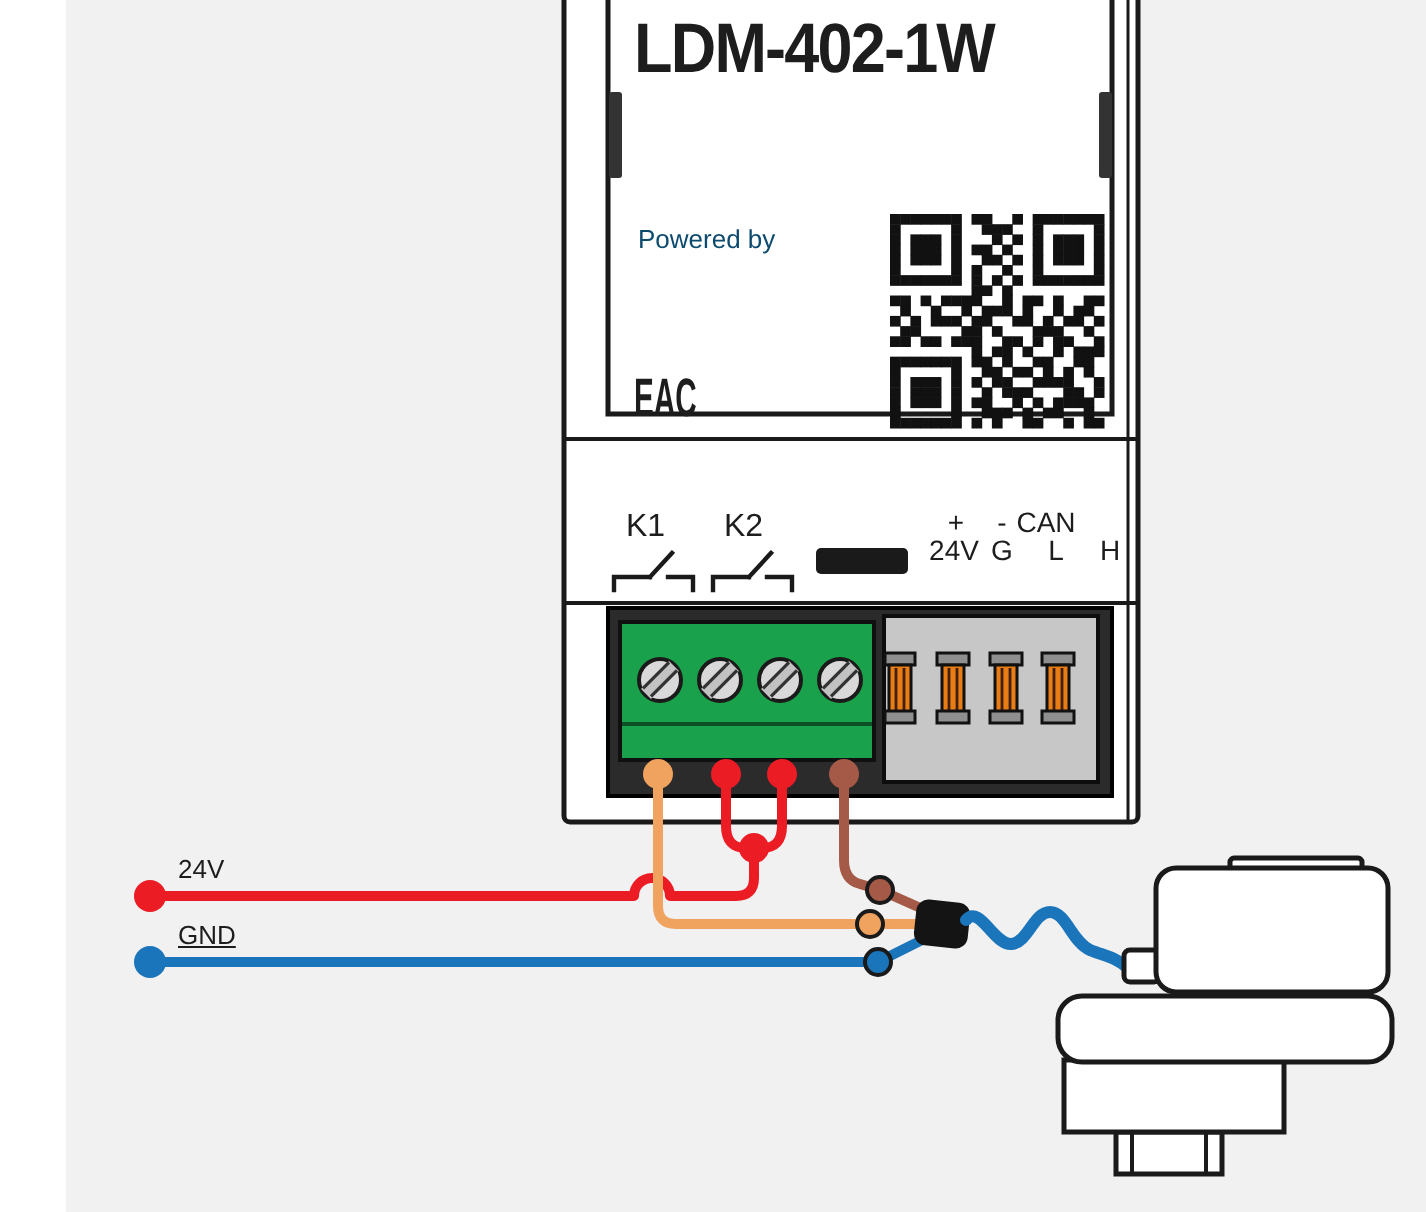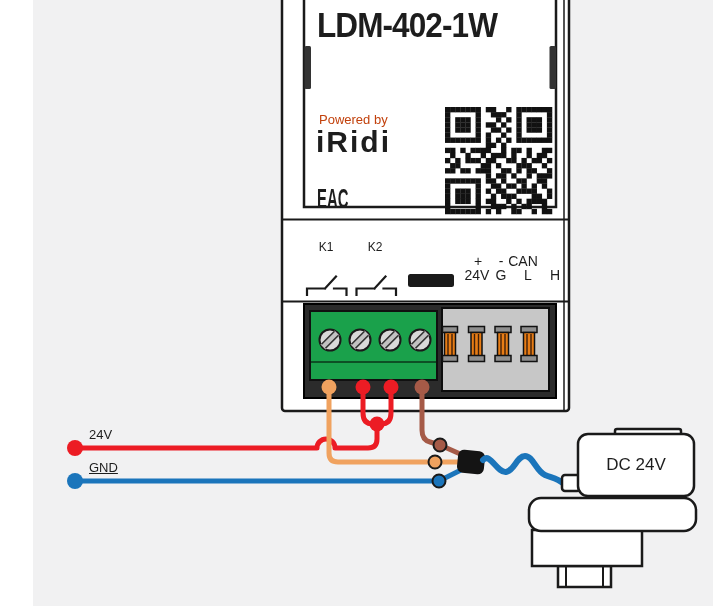--- a/index.html
+++ b/index.html
@@ -8,25 +8,25 @@
     --clamp-orange:#e87d15; --cap-gray:#8f8f8f; --wire-red:#ec1c24; --wire-blue:#1b75bb;
     --wire-orange:#f0a25f; --wire-brown:#a55a47; --connector-black:#141414; --text:#1d1d1d;
   }
   html,body{margin:0;padding:0;}
   .stage{position:relative;width:713px;height:606px;background:var(--background);
          overflow:hidden;font-family:"Liberation Sans",sans-serif;color:var(--text);margin-left:33px;}
   .stage svg{position:absolute;left:0;top:0;}
   .txt{position:absolute;white-space:nowrap;line-height:1;}
   .title{left:284px;top:7px;font-size:35px;font-weight:bold;letter-spacing:-1px;
          transform:scaleX(.9);transform-origin:left top;}
-  .powered{left:286px;top:113px;font-size:13px;color:#c2410c;}
+  .powered{left:286px;top:113px;font-size:13px;color:#0c4a6e;}
   .brand{left:283px;top:127px;font-size:30px;font-weight:bold;letter-spacing:2px;}
   .eac{left:284px;top:186px;font-size:27px;font-weight:bold;
        transform:scaleX(.55);transform-origin:left top;}
-  .klabel{top:241px;width:26px;font-size:12px;text-align:center;}
+  .klabel{top:256px;width:26px;font-size:16px;text-align:left;}
   .k1{left:280px;} .k2{left:329px;}
   .trow{font-size:14px;text-align:center;width:16px;}
   .r1{top:254px;} .r2{top:268px;}
   .tplus{left:437px;} .tminus{left:460px;} .tcan{left:472px;width:36px;}
   .t24v{left:428px;width:32px;} .tg{left:460px;} .tl{left:487px;} .th{left:514px;}
   .wlabel{font-size:13px;}
   .w24{left:56px;top:428px;} .wgnd{left:56px;top:461px;text-decoration:underline;}
   .dclabel{left:545px;top:456px;width:116px;font-size:17px;text-align:center;}
 </style>
 </head>
@@ -387,27 +387,25 @@
     <rect x="545" y="434" width="116" height="62" rx="10"></rect>
     <rect x="525" y="566" width="53" height="21"></rect>
     <path d="M533 567 V586 M570 567 V586" stroke-width="2" fill="none"></path>
     <rect x="499" y="530" width="110" height="36"></rect>
     <rect x="496" y="498" width="167" height="33" rx="12"></rect>
   </g>
 </svg>
 
   <div class="txt title">LDM-402-1W</div>
   <div class="txt powered">Powered by</div>
-  <div class="txt brand">iRidi</div>
   <div class="txt eac">EAC</div>
   <div class="txt klabel k1">K1</div>
   <div class="txt klabel k2">K2</div>
   <div class="txt trow r1 tplus">+</div>
   <div class="txt trow r1 tminus">-</div>
   <div class="txt trow r1 tcan">CAN</div>
   <div class="txt trow r2 t24v">24V</div>
   <div class="txt trow r2 tg">G</div>
   <div class="txt trow r2 tl">L</div>
   <div class="txt trow r2 th">H</div>
   <div class="txt wlabel w24">24V</div>
   <div class="txt wlabel wgnd">GND</div>
-  <div class="txt dclabel">DC 24V</div>
 </div>
 
 </body></html>

